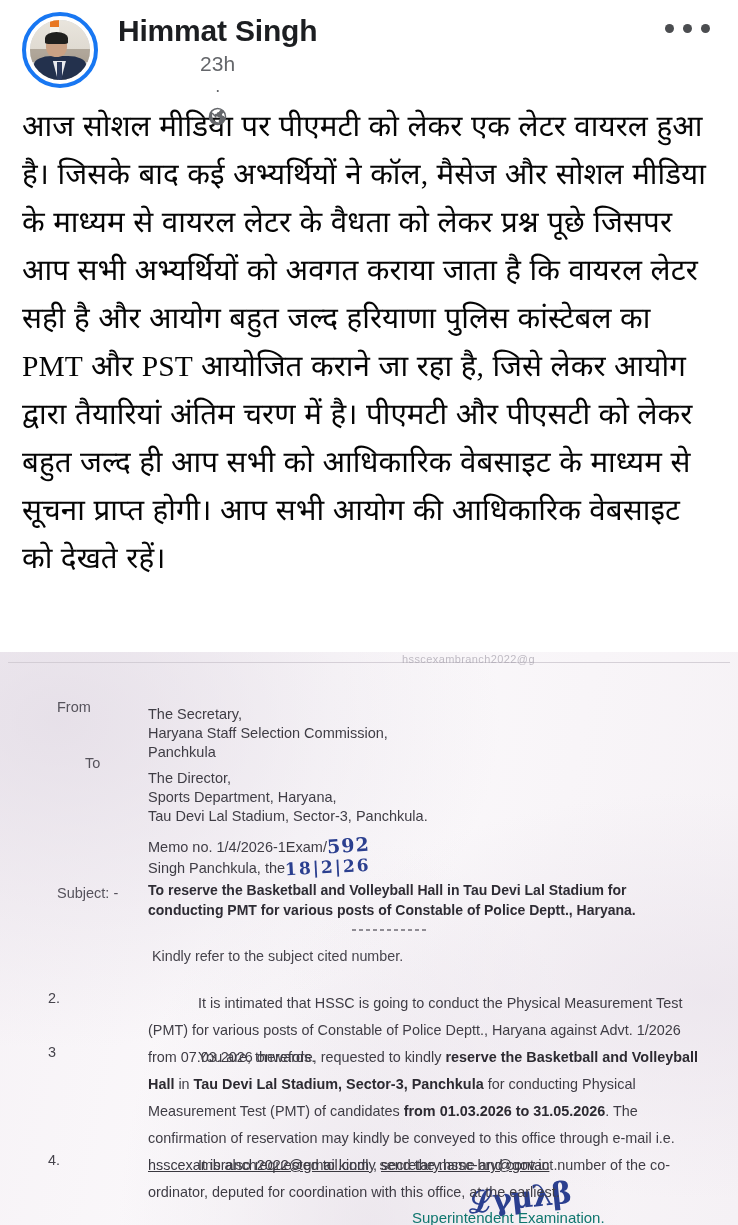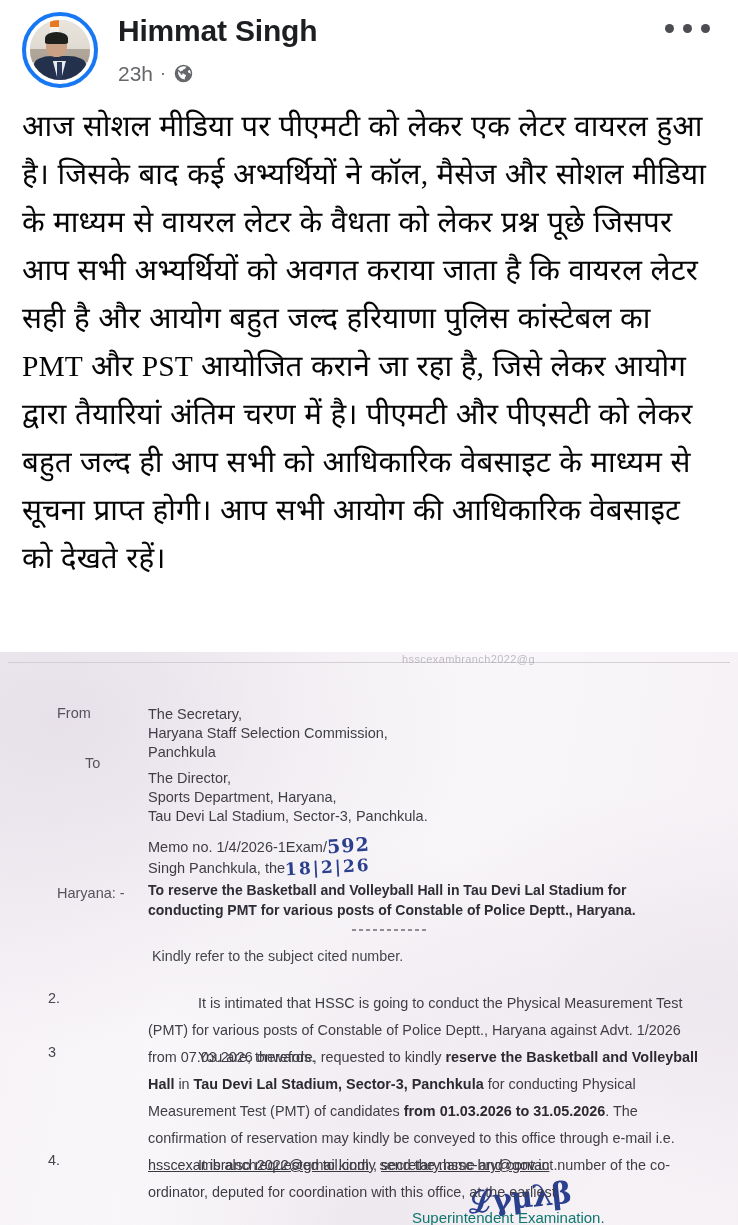--- a/index.html
+++ b/index.html
@@ -72,21 +72,22 @@
     font-weight: bold;
     color: #1c1e21;
     letter-spacing: -0.2px;
     line-height: 1.12;
   }
 
   .meta-row {
     display: flex;
     align-items: center;
     gap: 7px;
-    margin-top: 15px;
+    margin-top: 5px;
+    flex-direction: column;
   }
 
   .timestamp {
     font-size: 21px;
     color: #65676b;
     line-height: 1;
   }
 
   .meta-dot {
     font-size: 18px;
@@ -160,21 +161,21 @@
     position: absolute;
     left: 402px; top: 1px;
     font-size: 11px;
     letter-spacing: .4px;
     color: #9c97a3;
     opacity: .62;
     filter: blur(.5px);
     white-space: nowrap;
   }
 
-  .lbl-from { position: absolute; left: 57px; top: 53px; font-size: 14.5px; color: #56535c; }
+  .lbl-from { position: absolute; left: 57px; top: 47px; font-size: 14.5px; color: #56535c; }
   .lbl-to   { position: absolute; left: 57px; top: 103px; font-size: 14.5px; color: #56535c; margin-left: 28px; }
 
   .addr-from { position: absolute; left: 148px; top: 53px; font-size: 14.5px; line-height: 19px; color: #3f3d45; }
   .addr-to   { position: absolute; left: 148px; top: 117px; font-size: 14.5px; line-height: 19px; color: #3f3d45; }
 
   .memo-block { position: absolute; left: 148px; top: 183px; font-size: 14.5px; line-height: 20px; color: #3f3d45; }
   .memo-line { display: flex; align-items: baseline; white-space: nowrap; }
   .handwritten {
     font-family: "DejaVu Serif", serif;
     font-size: 19px;
@@ -286,21 +287,21 @@
       <div class="memo-line">
         <span>Memo no. 1/4/2026-1Exam/</span>
         <span class="handwritten">592</span>
       </div>
       <div class="memo-line">
         <span>Singh Panchkula, the</span>
         <span class="handwritten date">18|2|26</span>
       </div>
     </div>
 
-    <div class="lbl-subject">Haryana: -</div>
+    <div class="lbl-subject">Subject: -</div>
     <div class="subject-text">To reserve the Basketball and Volleyball Hall in Tau Devi Lal Stadium for conducting PMT for various posts of Constable of Police Deptt., Haryana.</div>
     <div class="subj-rule"></div>
 
     <div class="kindly">Kindly refer to the subject cited number.</div>
 
     <div class="num p2num">2.</div>
     <div class="para p2">
       <span style="display:inline-block;width:50px"></span><span>It is intimated that HSSC is going to conduct the Physical Measurement Test (PMT) for various posts of Constable of Police Deptt., Haryana against Advt. 1/2026 from 07.03.2026 onwards.</span>
     </div>
 

